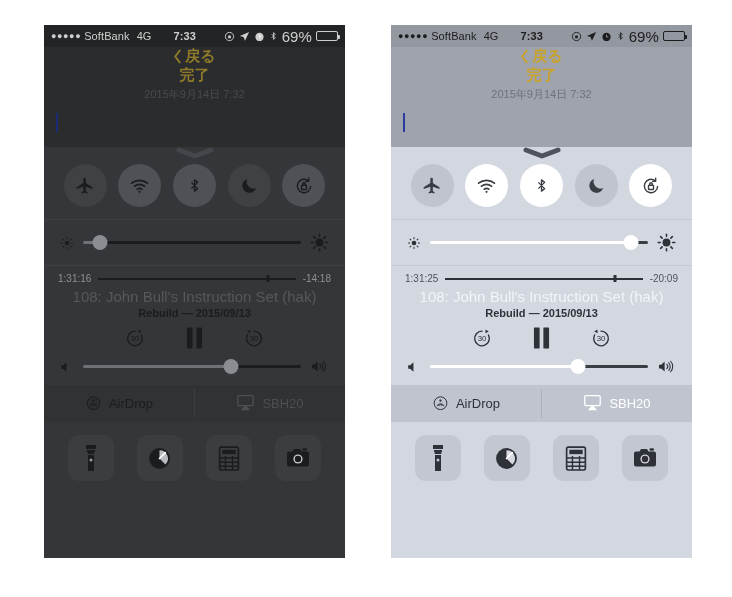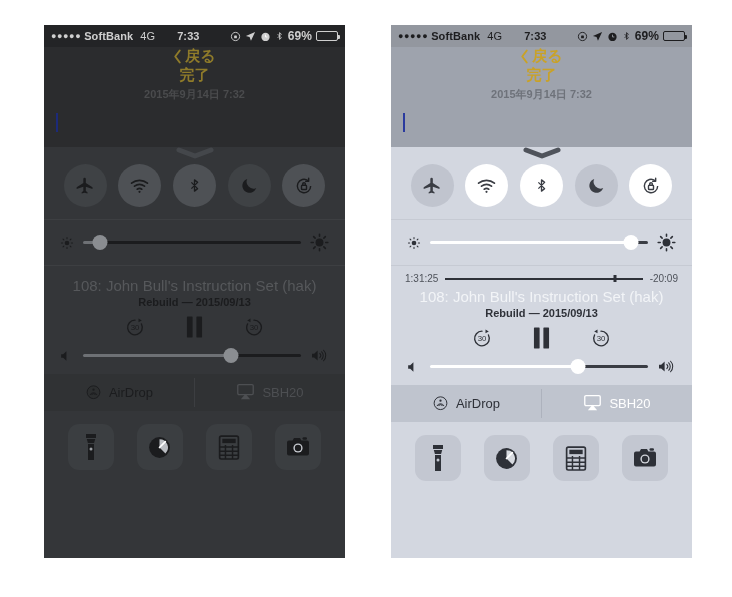--- a/index.html
+++ b/index.html
@@ -72,47 +72,47 @@
   .right .share-divider { background: #adb2bd; }
   .right .shortcut { background: #c3c7d1; color: #2e3138; }
   .right .cursor { background: #2a3a9e; }
 
   
   .statusbar {
     height: 22px; display: flex; align-items: center;
     font-size: 11px; padding: 0 7px; letter-spacing: .1px;
   }
   .sb-dots { letter-spacing: .6px; font-size: 9px; margin-right: 3px; }
-  .sb-carrier { margin-right: 7px; font-weight: bold; }
+  .sb-carrier { margin-right: 7px; }
   .sb-net { margin-right: 0; }
   .sb-time { font-weight: bold; margin-left: 22px; }
   .sb-right { margin-left: auto; display: flex; align-items: center; gap: 4px; }
   .sb-right svg { display: block; }
-  .sb-pct { font-size: 12px; font-weight: bold; }
+  .sb-pct { font-size: 15px; }
   .battery {
     width: 22px; height: 10px; border: 1px solid currentColor;
     border-radius: 2px; position: relative; padding: 1px;
   }
   .battery::after {
     content:""; position:absolute; right:-3px; top:3px;
     width:2px; height:4px; background: currentColor; border-radius:0 1px 1px 0;
   }
   .battery-fill { height: 100%; background: currentColor; border-radius: 1px; }
 
   
   .navbar {
     height: 32px; display: flex; align-items: center;
     justify-content: space-between; padding: 0 9px; flex-direction: column;
   }
   .nav-back { display: flex; align-items: center; gap: 3px; }
   .navbar-text { font-size: 15px; font-weight: bold; }
   .chev { width: 9px; height: 15px; }
 
   
-  .notebody { height: 68px; position: relative; font-weight: bold; }
+  .notebody { height: 68px; position: relative; }
   .datetext { font-size: 11px; text-align: center; padding-top: 8px; }
   .cursor {
     position: absolute; left: 12px; top: 34px;
     width: 2px; height: 19px;
   }
 
   
   .cc { position: absolute; left: 0; right: 0; bottom: 0; top: 122px; }
   .grabber { height: 14px; display: flex; justify-content: center; align-items: flex-start; }
   .grabber svg { display:block; }
@@ -290,20 +290,29 @@
               <g stroke="currentColor" stroke-width="2" stroke-linecap="round">
                 <path d="M12 1.5v2.6M12 19.9v2.6M1.5 12h2.6M19.9 12h2.6M4.6 4.6l1.9 1.9M17.5 17.5l1.9 1.9M19.4 4.6l-1.9 1.9M6.5 17.5l-1.9 1.9"></path>
               </g>
             </svg>
           </span>
       </div>
 
       <div class="cc-sep"></div>
 
       <div class="media">
+        <div class="scrub-row">
+          <span class="media-time">1:31:16</span>
+          <span class="scrub">
+            <span class="scrub-filled" style="width:86%"></span>
+            <span class="scrub-empty"></span>
+            <span class="scrub-knob" style="left:86%"></span>
+          </span>
+          <span class="media-time">-14:18</span>
+        </div>
         <div class="track-title">108: John Bull's Instruction Set (hak)</div>
         <div class="track-sub">Rebuild — 2015/09/13</div>
         <div class="playrow">
           <span class="ctrl-icon">
             <svg width="22" height="22" viewBox="0 0 24 24" fill="none" stroke="currentColor" stroke-width="1.5">
                 <path d="M12 4.5a8 8 0 1 0 7 4.2" stroke-linecap="round"></path>
                 <path d="M15.8 2.6 L19.4 4.9 L15.8 6.7" fill="currentColor" stroke="none"></path>
                 <text x="12" y="15.6" font-size="8.5" text-anchor="middle" fill="currentColor" stroke="none" font-family="Liberation Sans, sans-serif">30</text>
               </svg>
           </span>

